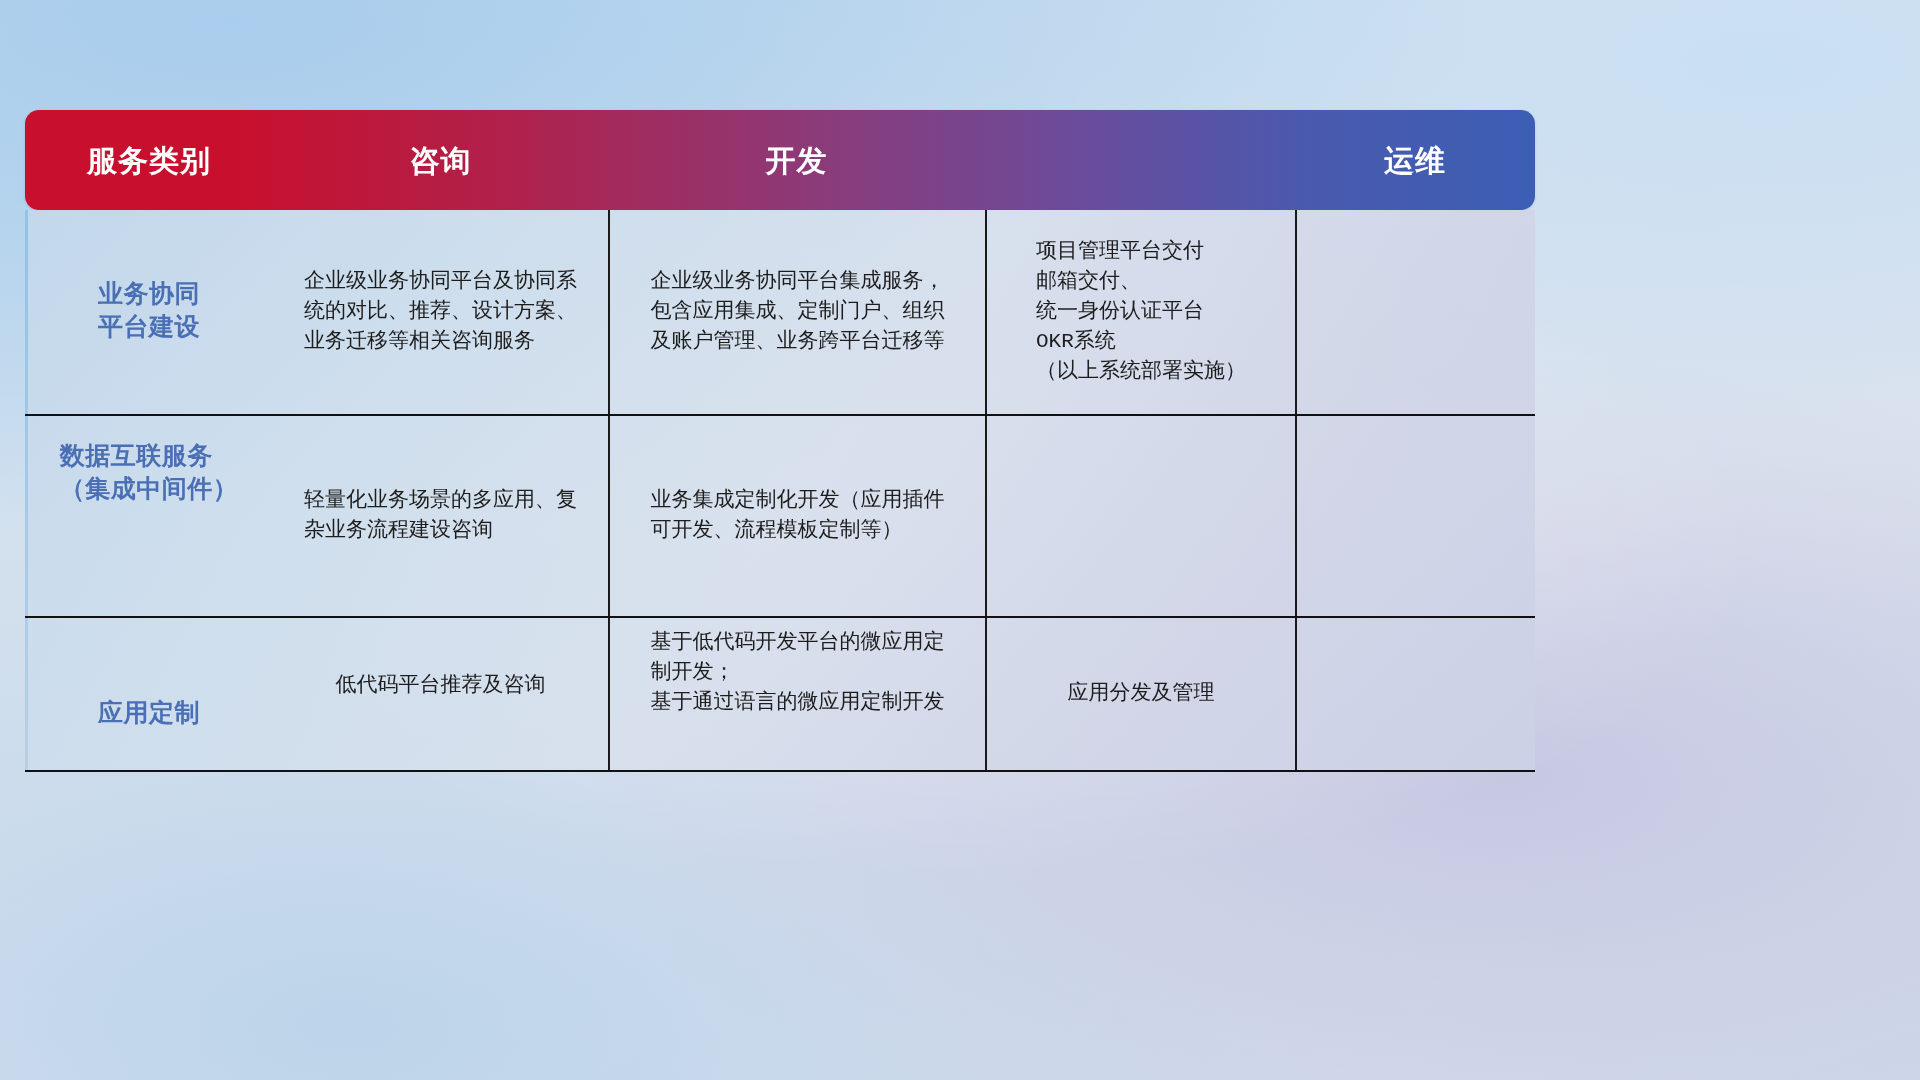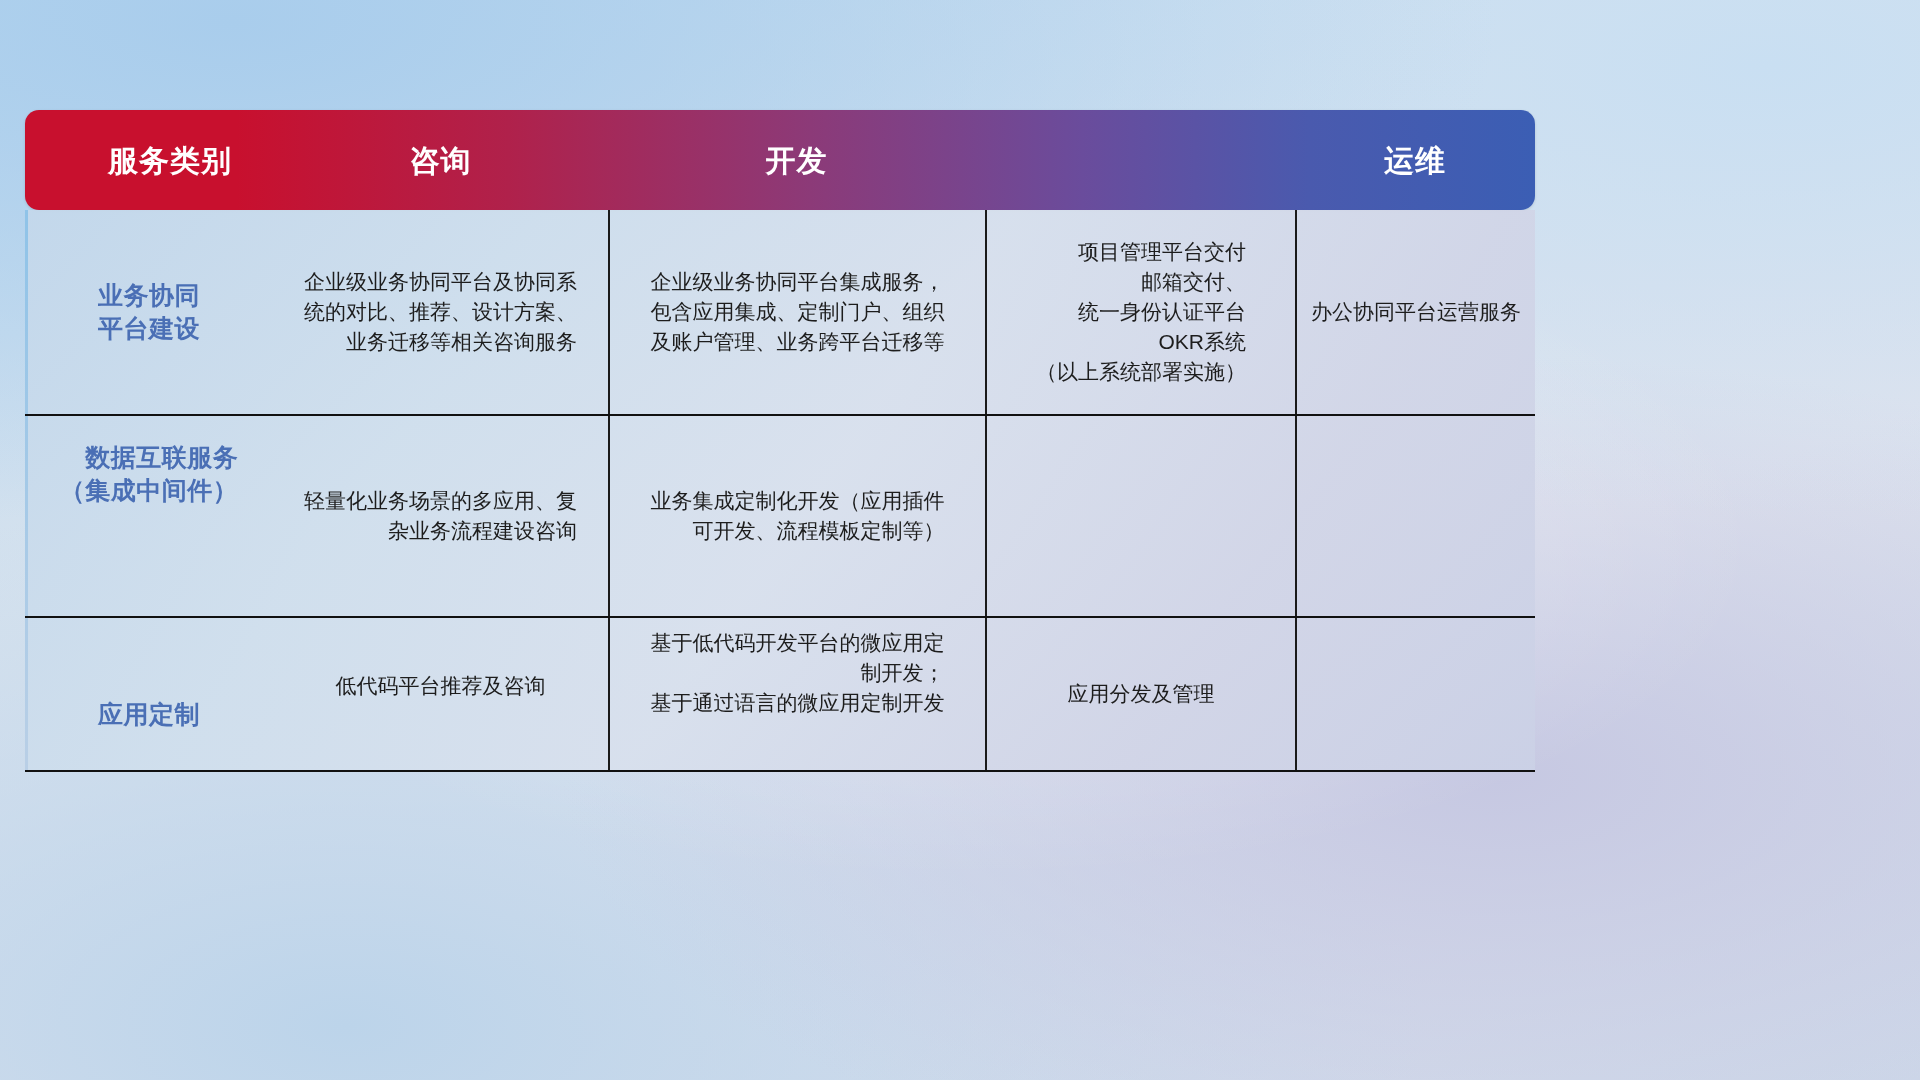--- a/index.html
+++ b/index.html
@@ -45,39 +45,39 @@
         rgba(203,209,230,.92) 100%);
   }
   
   .vline{position:absolute;top:0;width:2px;background:#1a1a1a;}
   .hline{position:absolute;left:0;right:0;height:2px;background:#111111;}
   .edgeline{position:absolute;top:0;bottom:0;width:3px;
             background:linear-gradient(180deg,#8fc3e8,#b9cfe6);}
 
   
   .cell{position:absolute;display:flex;align-items:center;justify-content:center;
-        text-align:right;box-sizing:border-box;padding:4px 6px;}
+        text-align:left;box-sizing:border-box;padding:4px 6px;font-family:Liberation Mono, monospace;}
   .cat{
     color:#4a6fb5;font-size:25px;font-weight:bold;line-height:1.32;
     letter-spacing:.5px;white-space:pre-line;
   }
   .txt{
     color:#1d1d1d;font-size:21px;line-height:1.42;white-space:pre-line;
     font-weight:400;
   }
 </style>
 </head>
 <body>
 
 <div id="bg"></div>
 
 <div id="table">
 
   <div id="header">
-    <div class="hcell" style="position:absolute;left:0;width:248px;top:36px;padding-left:21px;">服务类别</div>
+    <div class="hcell" style="position:absolute;left:0;width:248px;top:36px;">服务类别</div>
     <div class="hcell" style="position:absolute;left:583px;width:377px;top:36px;">开发</div>
     <div class="hcell" style="position:absolute;left:248px;width:335px;top:36px;">咨询</div>
     <div class="hcell" style="position:absolute;left:1270px;width:240px;top:36px;">运维</div>
   </div>
 
   <div id="body">
 
     <div class="edgeline" style="left:0;"></div>
 
     <div class="vline" style="left:583px;height:562px;"></div>
@@ -101,23 +101,20 @@
       <span>企业级业务协同平台集成服务，
 包含应用集成、定制门户、组织
 及账户管理、业务跨平台迁移等</span>
     </div>
     <div class="cell txt" style="left:962px;top:0;width:308px;height:204px;">
       <span>项目管理平台交付
 邮箱交付、
 统一身份认证平台
 OKR系统
 （以上系统部署实施）</span>
-    </div>
-    <div class="cell txt" style="left:1272px;top:0;width:238px;height:204px;">
-      <span>办公协同平台运营服务</span>
     </div>
 
     <div class="cell cat" style="left:0;top:194px;width:248px;height:140px;">
       <span>数据互联服务
 （集成中间件）</span>
     </div>
     <div class="cell txt" style="left:248px;top:206px;width:335px;height:200px;">
       <span>轻量化业务场景的多应用、复
 杂业务流程建设咨询</span>
     </div>

